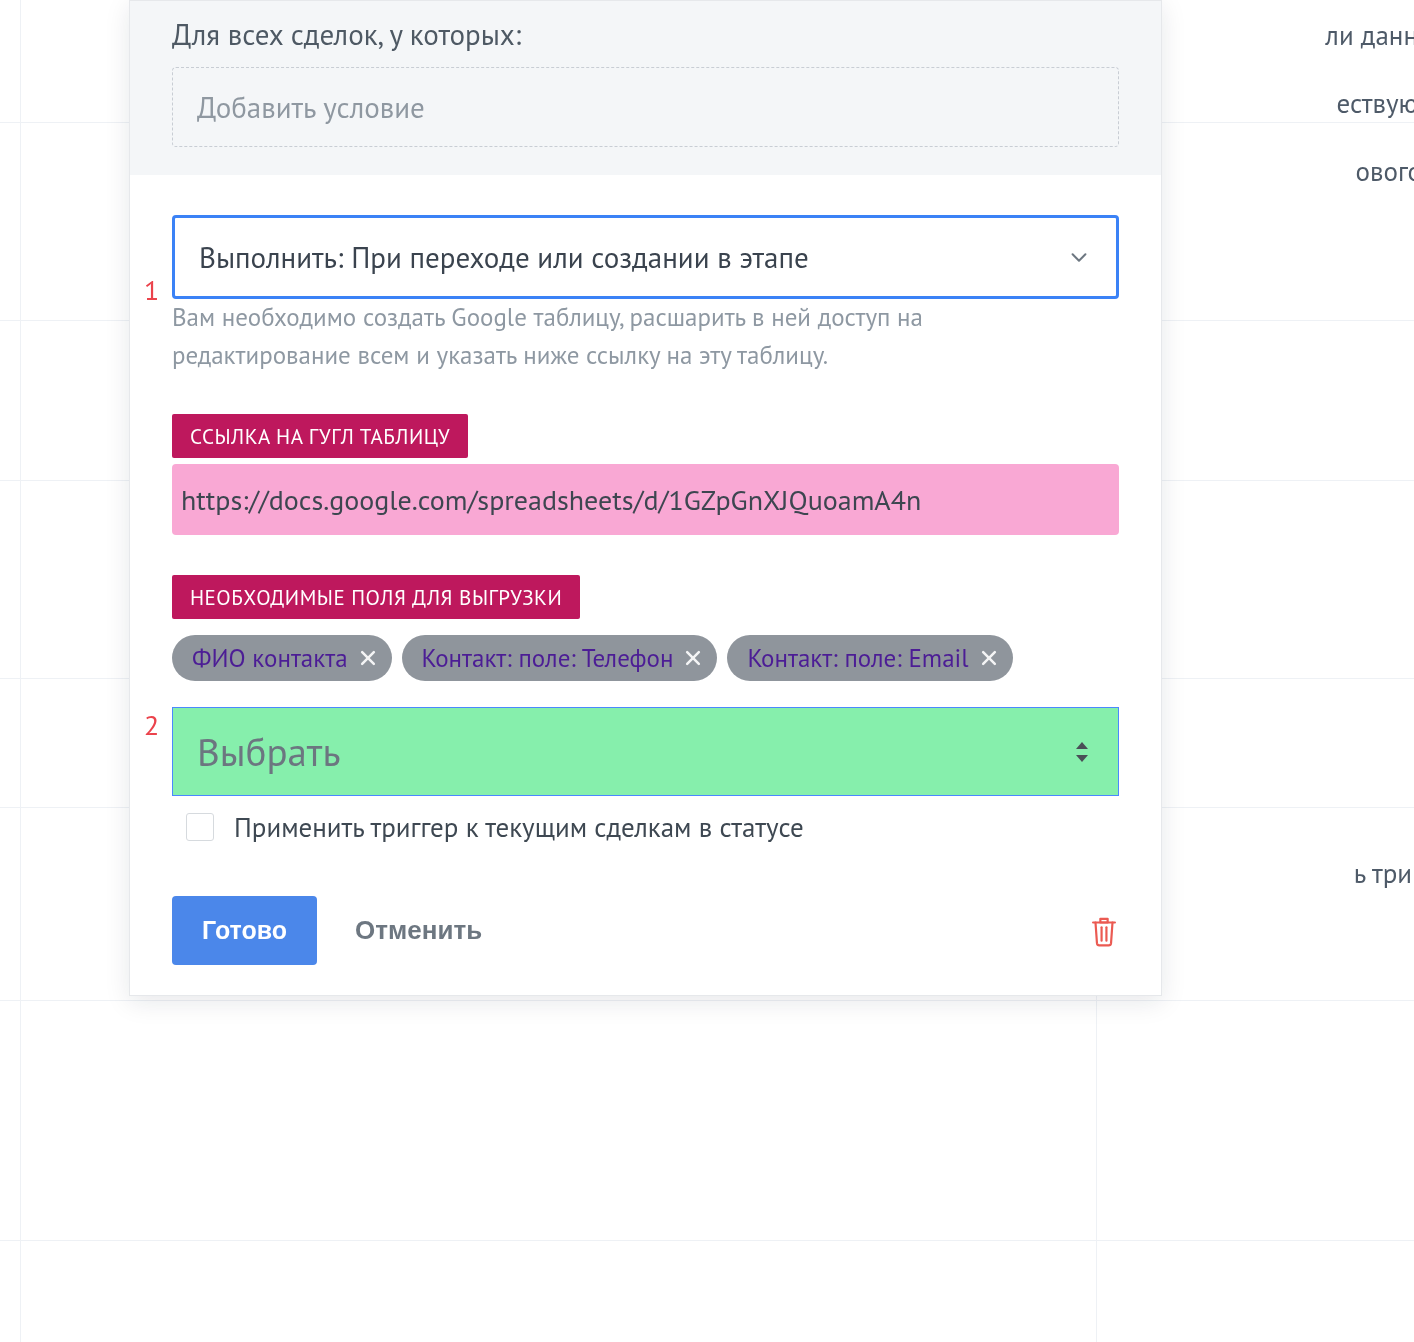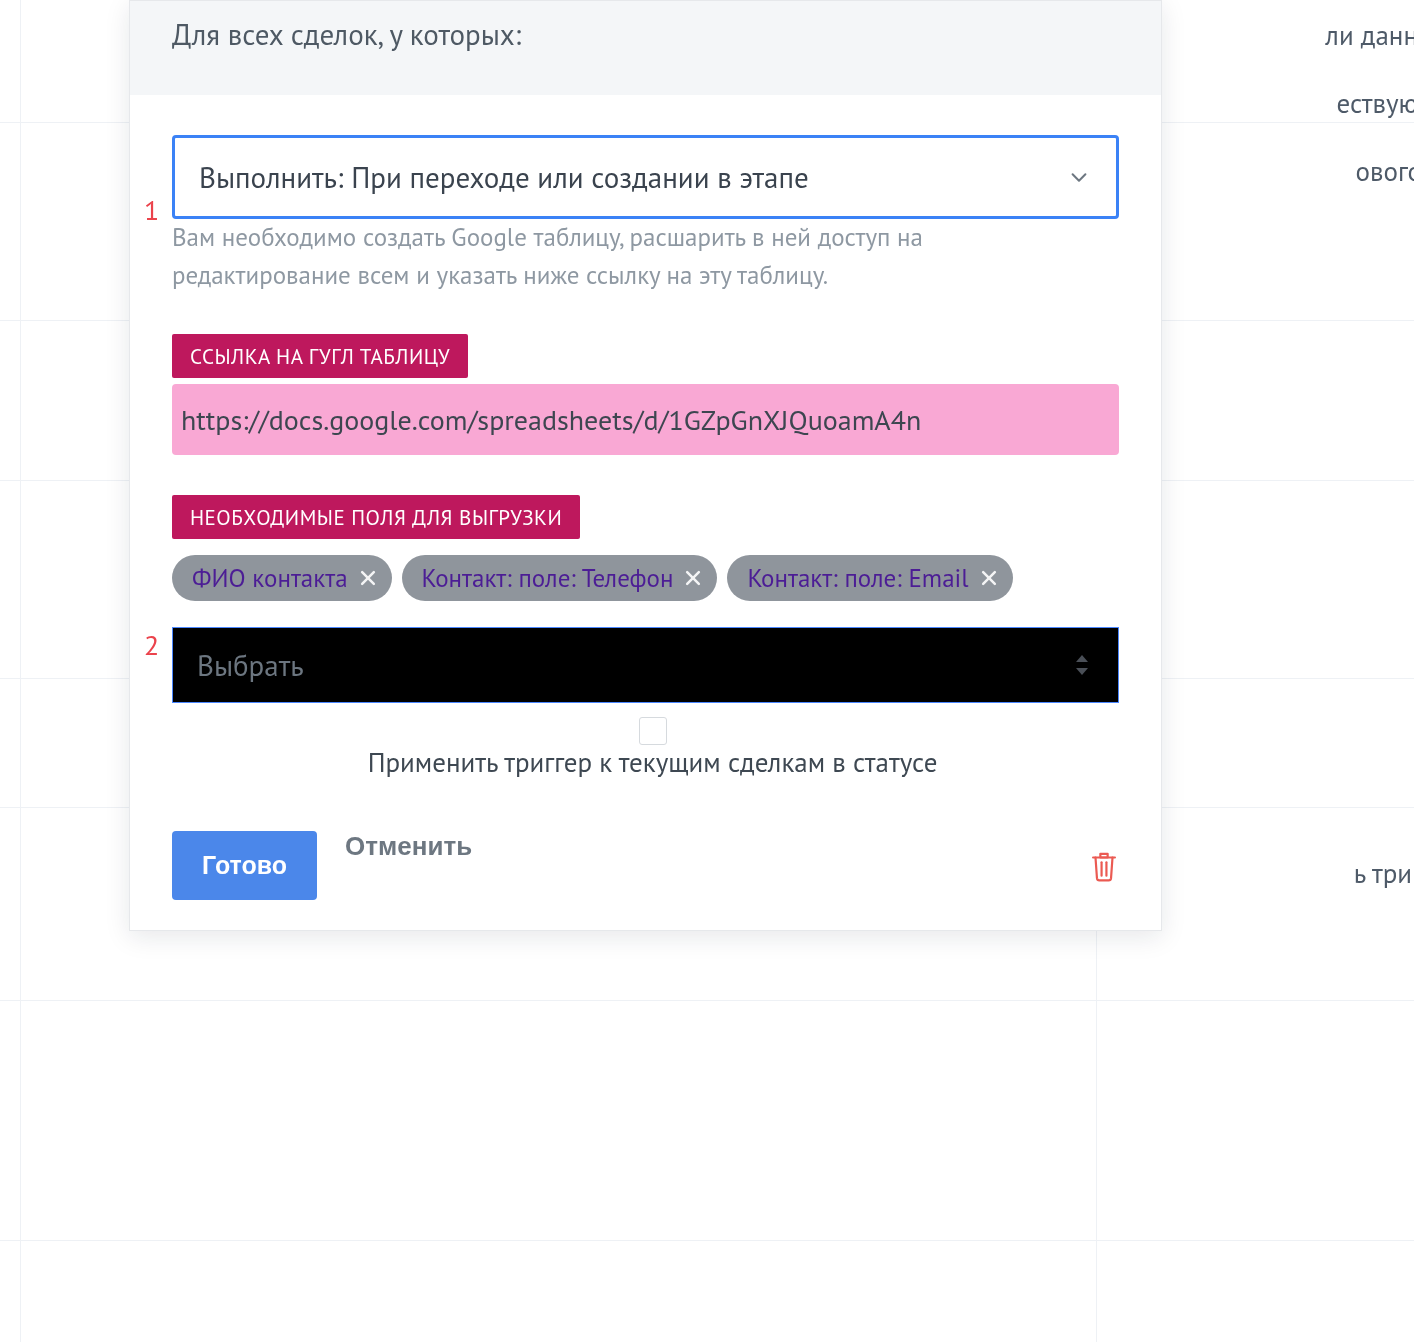--- a/index.html
+++ b/index.html
@@ -150,58 +150,58 @@
       align-items: center; justify-content: center;
       cursor: pointer;
       opacity: 0.9;
     }
     .tag .x svg { width: 100%; height: 100%; display:block; }
 
     .choose-select {
       margin-top: 26px;
       border: 1.5px solid #4b87ff;
       padding: 18px 24px 18px 24px;
-      font-size: 29px;
+      font-size: 39px;
       color: #6c7680;
       position: relative;
       cursor: pointer;
-      background: #000000;
+      background: #86efac;
     }
     .sort-icon {
       position: absolute;
       right: 28px; top: 50%;
       transform: translateY(-50%);
       width: 16px; height: 24px;
     }
     .sort-icon svg { width:100%; height:100%; display:block; }
 
     .checkbox-row {
       margin-top: 14px;
       display: flex;
       align-items: center;
+      gap: 20px;
       padding-left: 14px;
-      flex-direction: column;
     }
     .cb {
       width: 28px; height: 28px;
       border: 1.5px solid #d6dade;
       border-radius: 3px;
       background: #fff;
       cursor: pointer;
     }
     .cb-label {
       font-size: 27px;
       color: #3e4852;
     }
 
     .footer {
       margin-top: 52px;
       display: flex;
-      align-items: flex-start;
-      gap: 28px;
+      align-items: center;
+      gap: 38px;
       position: relative;
     }
     .btn-primary {
       background: #4b87ea;
       color: #fff;
       border: none;
       border-radius: 4px;
       padding: 20px 30px;
       font-size: 25px;
       font-weight: 600;
@@ -241,20 +241,21 @@
   <span class="bg-text" style="right:-4px; top:18px">ли данн</span>
   <span class="bg-text" style="right:-4px; top:86px">ествую</span>
   <span class="bg-text" style="right:-8px; top:154px">ового</span>
   <span class="bg-text" style="right:-8px; top:856px">ь триг</span>
 </div>
 
 <div class="modal">
 
   <div class="condition-block">
     <div class="condition-title">Для всех сделок, у которых:</div>
+    <div class="add-condition">Добавить условие</div>
   </div>
 
   <div class="body-block rel">
 
     <div class="rel">
       <span class="annot n1">1</span>
       <div class="trigger-select">
         <span>Выполнить: При переходе или создании в этапе</span>
         <span class="chevron-down">
           <svg viewBox="0 0 24 24" fill="none" stroke="#6d7781" stroke-width="2.2" stroke-linecap="round" stroke-linejoin="round">

